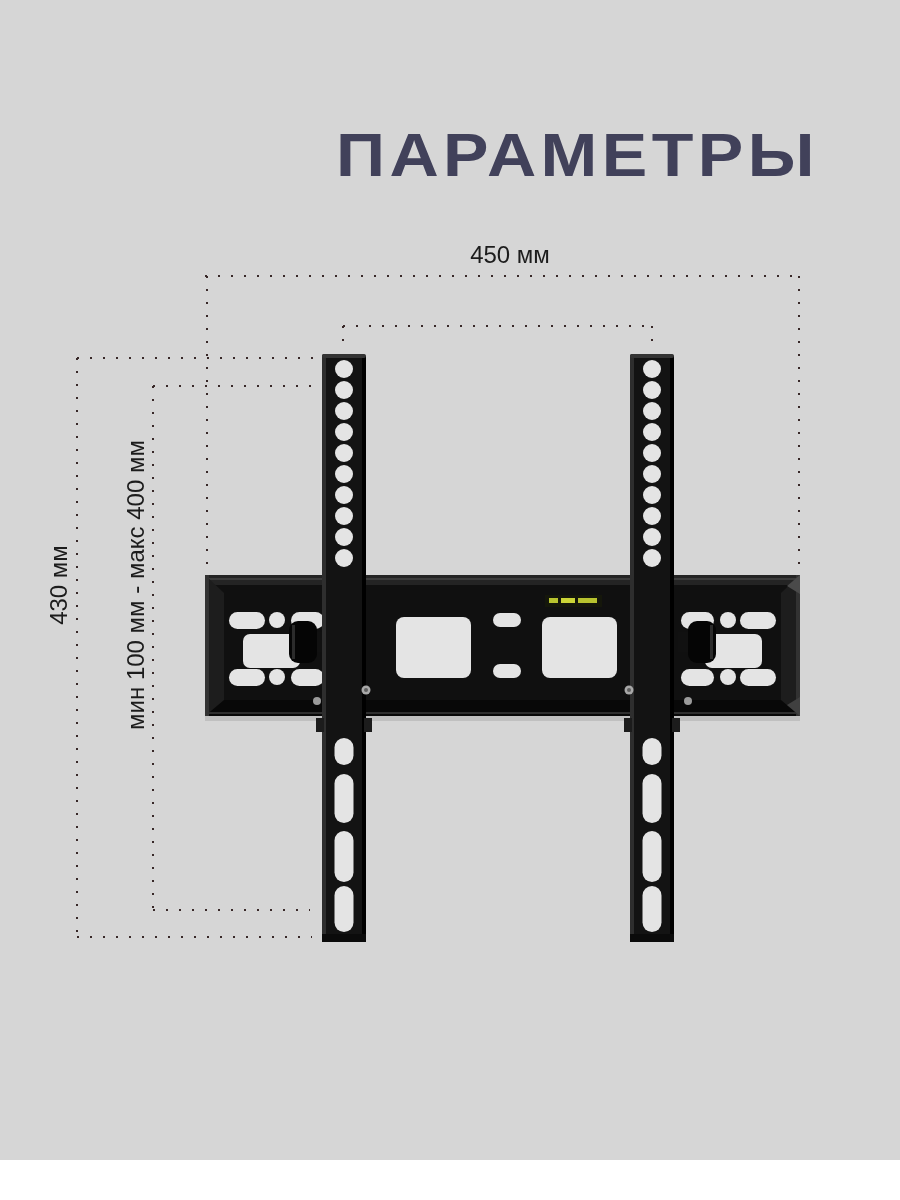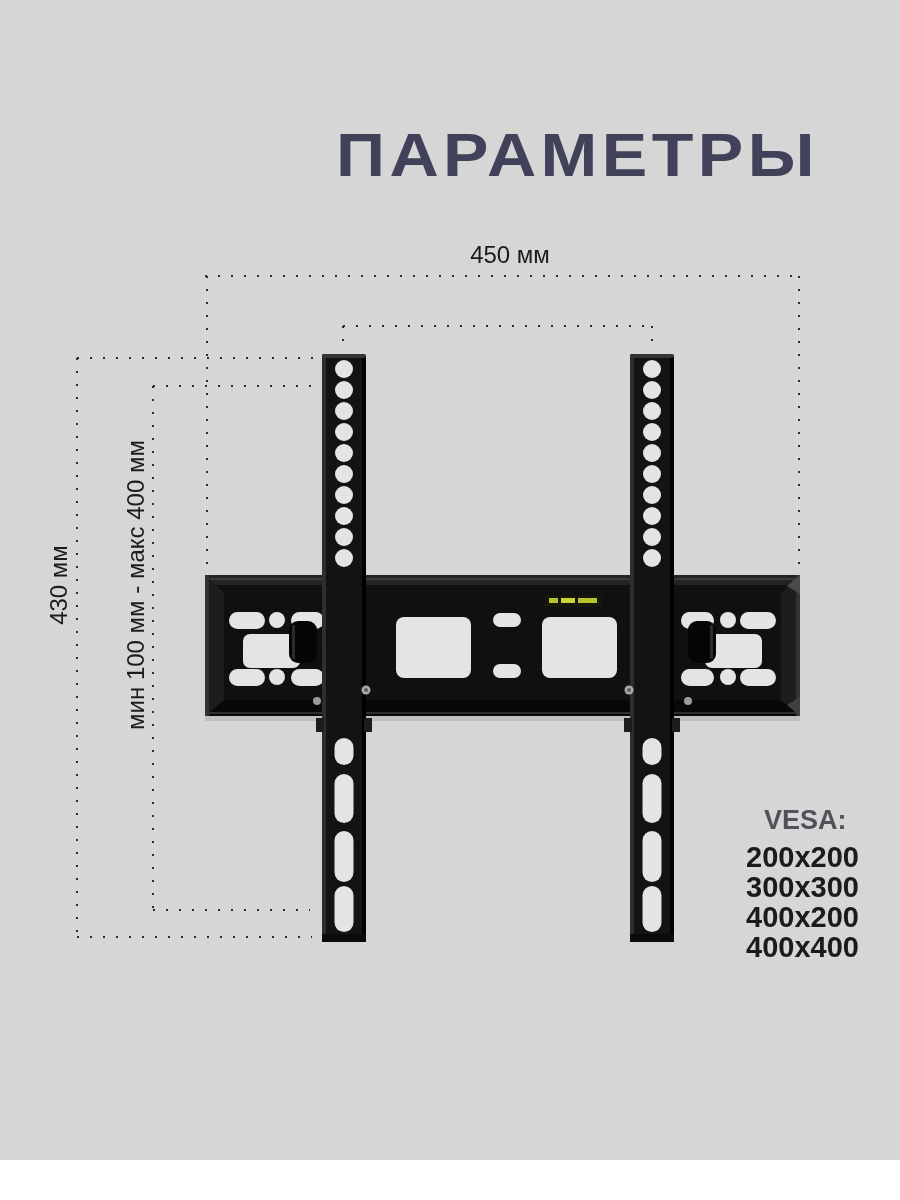--- a/index.html
+++ b/index.html
@@ -194,21 +194,14 @@
         <circle cx="317" cy="701" r="4" fill="#9b9b9b"></circle>
         <circle cx="688" cy="701" r="4" fill="#9b9b9b"></circle>
       </g>
     </g>
   </svg>
 
   <div class="dim-label dim-h" style="left:502px;top:243px;margin-left:8px;">450 мм</div>
   <div class="dim-label dim-v" style="left:59px;top:585px;">430 мм</div>
   <div class="dim-label dim-v" style="left:136px;top:585px;">мин 100 мм - макс 400 мм</div>
 
-  <div class="vesa">
-    <div class="vesa-title">VESA:</div>
-    <div class="vesa-size">200x200</div>
-    <div class="vesa-size">300x300</div>
-    <div class="vesa-size">400x200</div>
-    <div class="vesa-size">400x400</div>
-  </div>
 
 </div>
 
 </body></html>

